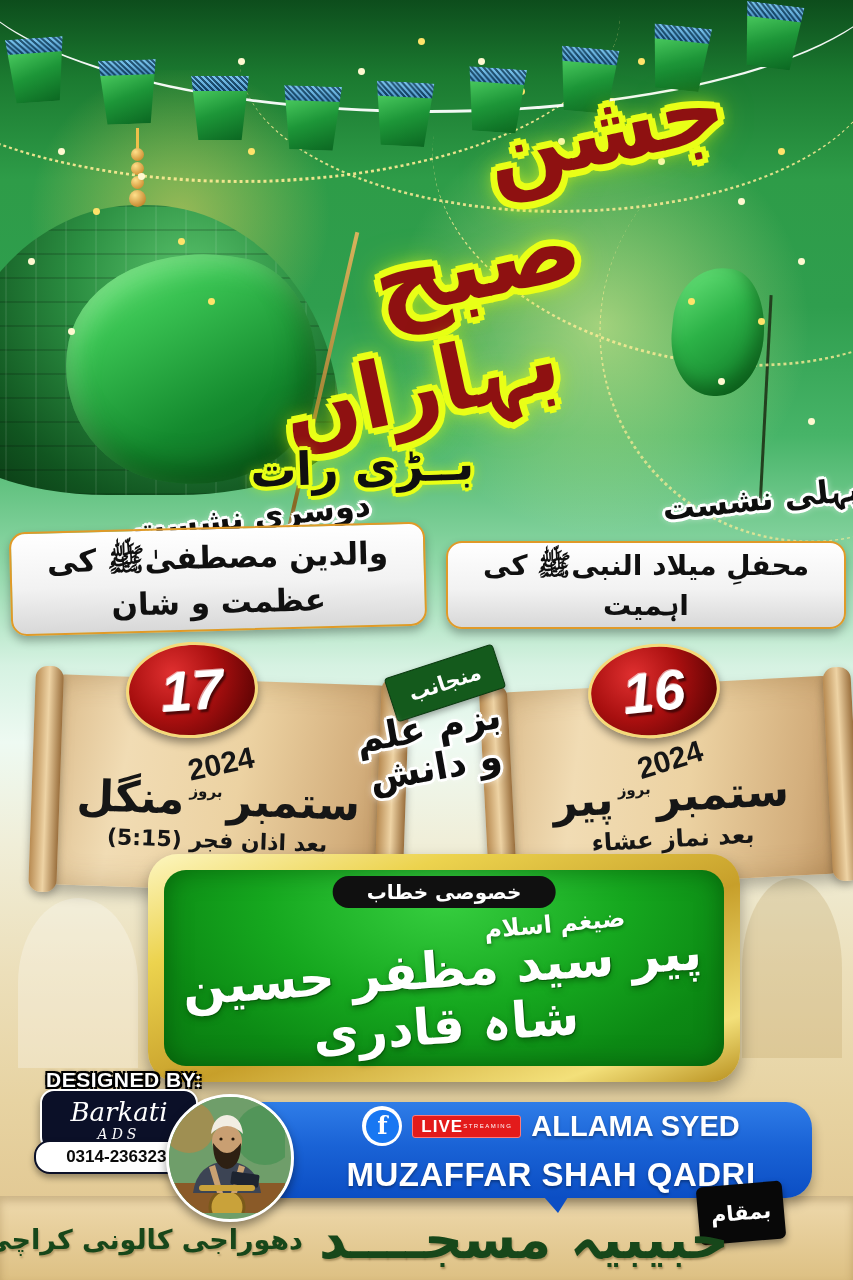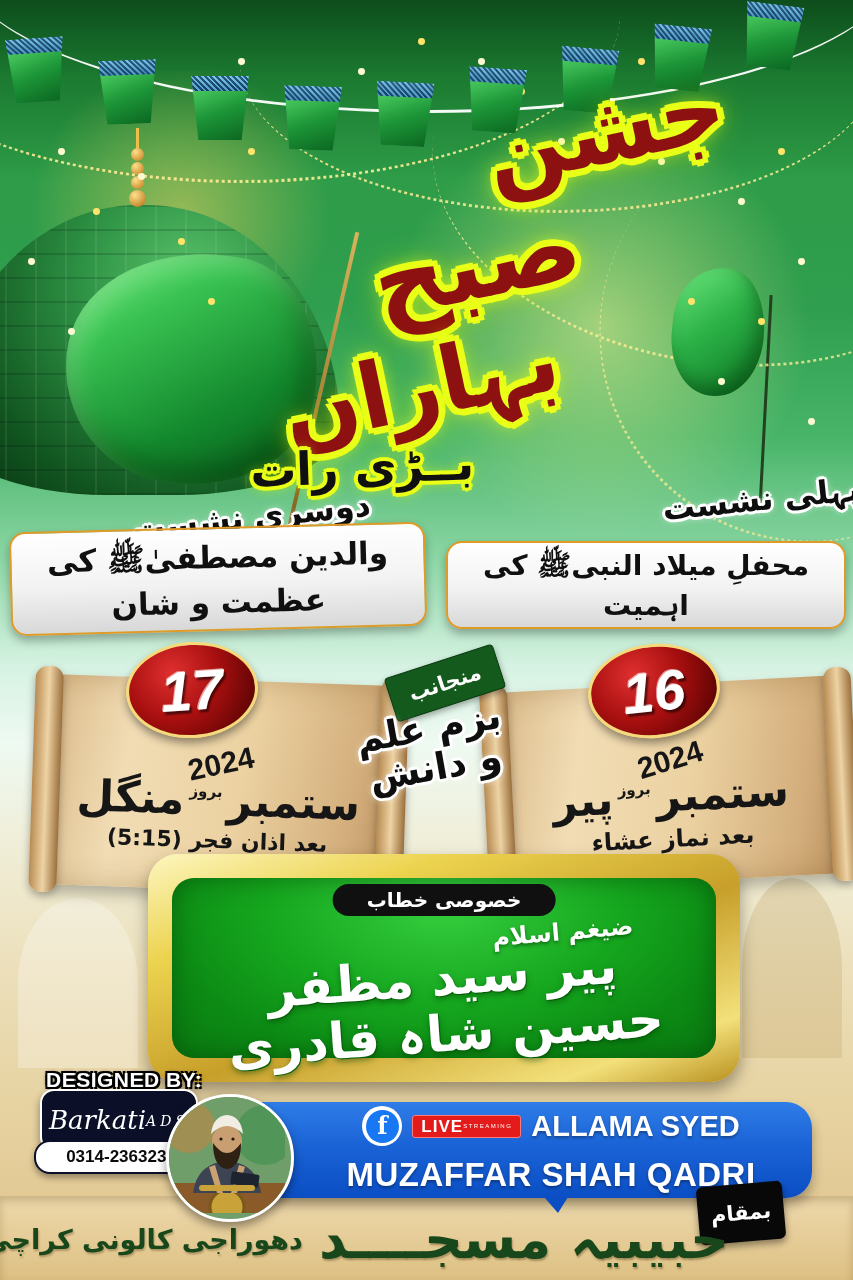--- a/index.html
+++ b/index.html
@@ -124,40 +124,40 @@
   .day-num{font-family:"Liberation Sans",sans-serif;font-style:italic;font-weight:800;font-size:56px;
     color:#fff;text-shadow:2px 3px 2px rgba(0,0,0,.55),-1px -1px 0 rgba(255,255,255,.6);}
   
   .org-label{left:388px;top:660px;width:112px;height:44px;z-index:13;transform:rotate(-18deg);
     background:#145a1c;border:1px solid #0a3a10;border-radius:4px;display:flex;align-items:center;
     justify-content:center;color:#fff;font-size:21px;font-weight:bold;box-shadow:0 3px 6px rgba(0,0,0,.35);}
   .org-name{left:350px;top:708px;width:164px;z-index:13;transform:rotate(-10deg);
     font-size:37px;font-weight:bold;color:#0e0e0e;line-height:1.08;text-align:center;}
   
   .panel-gold{left:148px;top:854px;width:592px;height:228px;z-index:12;border-radius:30px;
-    padding:24px;box-sizing:border-box;
+    padding:16px;box-sizing:border-box;
     background:linear-gradient(160deg,#fdf6c0,#ecd34e 25%,#c79f2a 55%,#f3e07a 85%,#b8901f);
     box-shadow:0 8px 16px rgba(0,0,0,.35);}
   .panel-green{position:relative;width:100%;height:100%;border-radius:22px;
     background:radial-gradient(ellipse at 50% 15%,#37cf40 0%,#16a81f 45%,#0c8a14 75%,#0a7a11 100%);
     box-shadow:inset 0 0 26px rgba(0,60,0,.5);}
   .khitab-pill{position:absolute;left:50%;top:6px;transform:translateX(-50%);
     background:#101010;color:#fff;font-size:20px;font-weight:bold;padding:4px 34px;
     border-radius:18px;white-space:nowrap;direction:rtl;}
   .honorific{position:absolute;left:320px;top:40px;font-size:24px;font-weight:bold;color:#fff;
     transform:rotate(-5deg);direction:rtl;white-space:nowrap;text-shadow:0 2px 4px rgba(0,60,0,.6);}
   .speaker-name{position:absolute;left:14px;right:14px;top:72px;text-align:center;direction:rtl;
     font-size:50px;font-weight:bold;color:#fff;line-height:1.12;transform:rotate(-4deg);
     text-shadow:0 3px 6px rgba(0,70,0,.55),1px 1px 0 #0a6a0f;}
   
   .designed-label{left:46px;top:1068px;z-index:28;font-family:"Liberation Sans",sans-serif;
     font-size:21px;font-weight:800;color:#fff;letter-spacing:.5px;
     text-shadow:-2px -2px 0 #000,2px -2px 0 #000,-2px 2px 0 #000,2px 2px 0 #000,0 0 4px #000;}
   .barkati-box{left:40px;top:1089px;width:154px;height:58px;z-index:28;background:#0b1028;
-    border:2px solid #fff;border-radius:14px;display:flex;flex-direction:row;align-items:center;
+    border:2px solid #fff;border-radius:14px;display:flex;flex-direction:column;align-items:center;
     justify-content:center;color:#fff;box-shadow:0 4px 8px rgba(0,0,0,.4);}
   .barkati{font-family:"DejaVu Serif",serif;font-style:italic;font-size:26px;line-height:1;}
   .ads{font-family:"DejaVu Serif",serif;font-style:italic;font-size:14px;letter-spacing:4px;margin-top:1px;}
   .phone-pill{left:34px;top:1140px;width:170px;height:30px;z-index:29;background:#fff;
     border:2px solid #0b1028;border-radius:16px;display:flex;align-items:center;justify-content:center;
     font-family:"Liberation Sans",sans-serif;font-size:17px;font-weight:800;color:#0a0a0a;
     box-shadow:0 4px 6px rgba(0,0,0,.35);}
   
   .speaker-photo{left:166px;top:1094px;width:122px;height:122px;z-index:30;border-radius:50%;
     border:3px solid #fff;overflow:hidden;box-shadow:0 5px 10px rgba(0,0,0,.4);background:#6f9e6a;}

